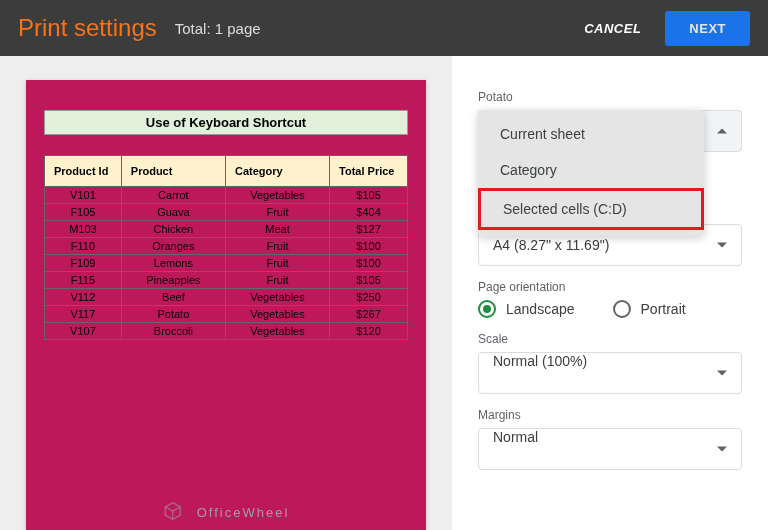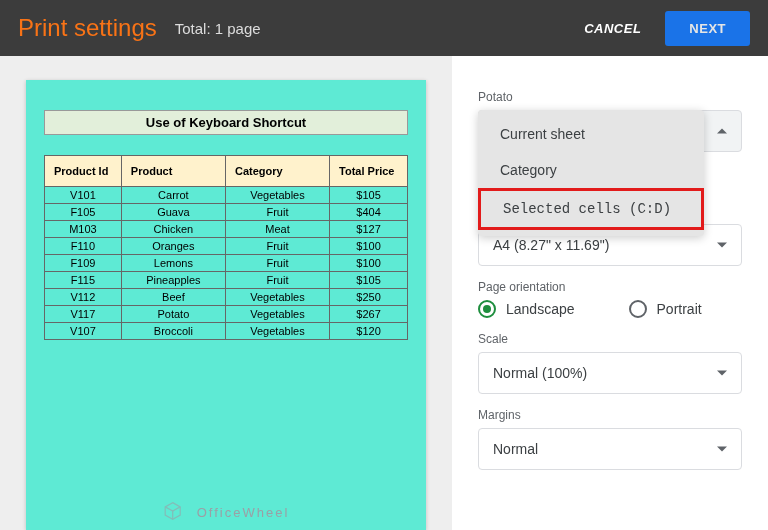--- a/index.html
+++ b/index.html
@@ -9,48 +9,48 @@
   .appbar { background: #3c3c3c; color: #fff; height: 56px; display: flex; align-items: center; padding: 0 18px; }
   .appbar-title { font-size: 24px; font-weight: 400; color: #f97316; }
   .appbar-sub { font-size: 15px; color: #ddd; margin-left: 18px; }
   .appbar-spacer { flex: 1; }
   .btn-cancel { background: transparent; border: none; color: #fff; font-size: 13px; font-weight: 700; letter-spacing: 0.5px; padding: 10px 14px; cursor: pointer; font-style: italic; }
   .btn-next { background: #1a73e8; border: none; color: #e5e5e5; font-size: 13px; font-weight: 700; letter-spacing: 0.5px; padding: 10px 24px; margin-left: 10px; cursor: pointer; border-radius: 3px; }
 
   
   .content { display: flex; height: calc(100% - 56px); }
   .preview-pane { width: 452px; background: #eeeeee; display: flex; justify-content: center; padding-top: 24px; position: relative; }
-  .sheet { width: 400px; background: #5eead4; box-shadow: 0 1px 4px rgba(0,0,0,.2); padding: 30px 18px 18px; }
+  .sheet { width: 400px; background: #be185d; box-shadow: 0 1px 4px rgba(0,0,0,.2); padding: 30px 18px 18px; }
   .sidebar { flex: 1; padding: 20px 26px; position: relative; background: #fff; }
 
   
   .sheet-title-row td { background: #e2efda; text-align: center; font-weight: 700; font-size: 13px; border: 1px solid #999; padding: 4px; }
   table.datatable { border-collapse: collapse; width: 100%; font-size: 11px; margin-top: 20px; }
   .hdr td { background: #fff2cc; font-weight: 700; text-align: left; border: 1px solid #666; padding: 9px; margin-top: 22px; }
   .row td { border: 1px solid #666; padding: 2px 22px; text-align: center; }
   .title-table { border-collapse: collapse; width: 100%; }
 
   
   .section-label { font-size: 12px; color: #5f6368; margin-bottom: 6px; margin-top: 14px; }
-  .select-box { width: 100%; height: 42px; border: 1px solid #dadce0; border-radius: 4px; background: #fff; display: flex; align-items: center; padding: 0 14px; font-size: 14px; color: #3c4043; position: relative; cursor: pointer; }
+  .select-box { width: 100%; height: 42px; border: 1px solid #dadce0; border-radius: 4px; background: #fff; display: flex; align-items: flex-start; padding: 0 14px; font-size: 14px; color: #3c4043; position: relative; cursor: pointer; }
   .caret-down { position: absolute; right: 14px; top: 50%; transform: translateY(-50%); width: 0; height: 0; border-left: 5px solid transparent; border-right: 5px solid transparent; border-top: 5px solid #5f6368; }
   .caret-up { position: absolute; right: 14px; top: 50%; transform: translateY(-50%); width: 0; height: 0; border-left: 5px solid transparent; border-right: 5px solid transparent; border-bottom: 5px solid #5f6368; }
 
   
   .dropdown-wrap { position: relative; }
   .dropdown-btn { width: 100%; height: 42px; border: 1px solid #dadce0; border-radius: 4px; background: #f1f3f4; position: relative; }
   .dropdown-menu { position: absolute; top: 0; left: 0; right: 38px; background: #e5e5e5; box-shadow: 0 2px 10px rgba(0,0,0,.2); border-radius: 4px; z-index: 5; padding: 6px 0; }
   .dropdown-item { padding: 10px 22px; font-size: 14px; color: #3c4043; cursor: pointer; }
-  .highlighted { border: 3px solid #e21b1b; font-family: Liberation Mono, monospace; }
+  .highlighted { border: 3px solid #e21b1b; }
 
   
   .paper-size-partial { width: 100%; height: 42px; border: 1px solid #dadce0; border-radius: 4px; padding: 0 14px; font-size: 14px; color: #3c4043; display: flex; align-items: center; position: relative; margin-top: 72px; }
 
   
-  .radio-row { display: flex; gap: 54px; }
+  .radio-row { display: flex; gap: 38px; }
   .radio-opt { display: flex; align-items: center; gap: 10px; font-size: 14px; color: #3c4043; cursor: pointer; }
   .radio-circ { width: 18px; height: 18px; border-radius: 50%; border: 2px solid #5f6368; position: relative; }
   .radio-circ.sel { border-color: #1e8e3e; }
   .radio-circ.sel::after { content: ""; position: absolute; left: 3px; top: 3px; width: 8px; height: 8px; border-radius: 50%; background: #1e8e3e; }
 
   
   .watermark { position: absolute; left: 50%; bottom: 6px; transform: translateX(-50%); font-size: 13px; color: #9aa0a6; letter-spacing: 2px; display: flex; align-items: center; gap: 14px; pointer-events: none; }
   .wm-icon svg { width: 20px; height: 20px; opacity: .6; }
 </style>
 </head>

